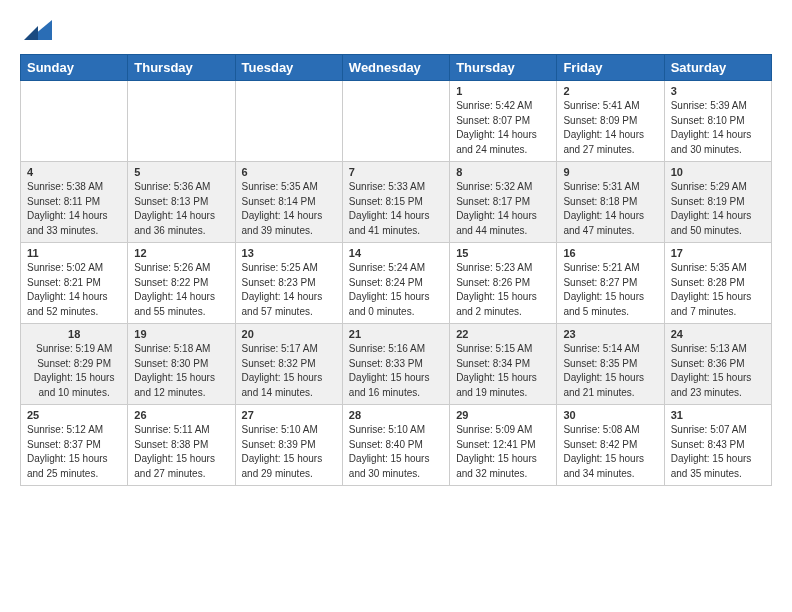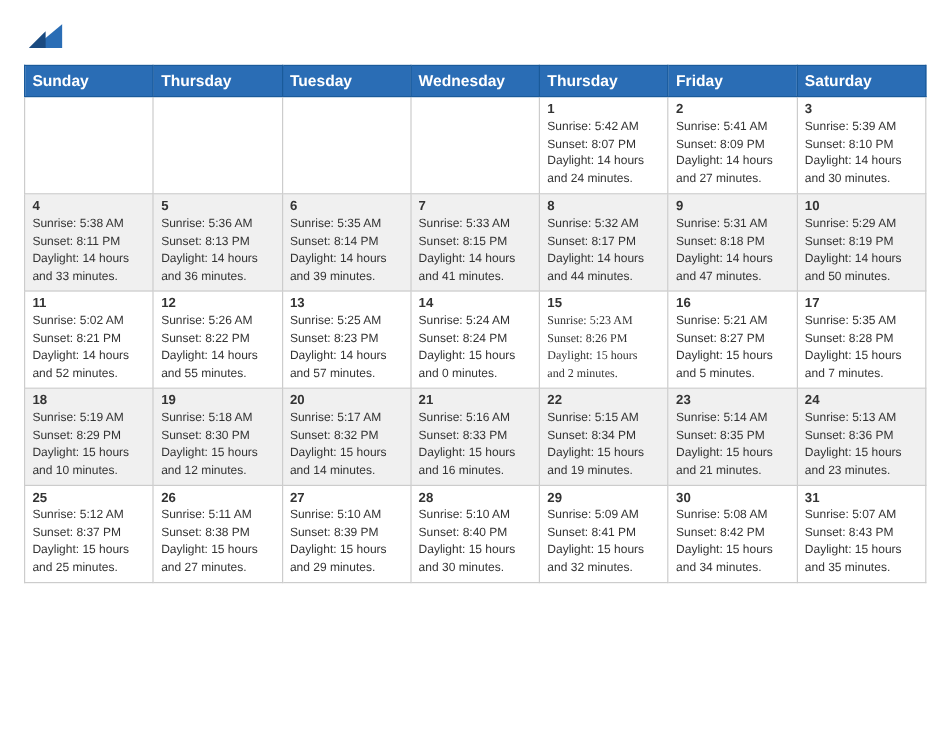--- a/index.html
+++ b/index.html
@@ -237,42 +237,42 @@
           </td>
           <td style="background: rgb(255, 255, 255);">
             <span class="day-num">14</span>
             <div class="day-info" style="white-space: pre-line;">Sunrise: 5:24 AM
 Sunset: 8:24 PM
 Daylight: 15 hours
 and 0 minutes.</div>
           </td>
           <td style="background: rgb(255, 255, 255);">
             <span class="day-num">15</span>
-            <div class="day-info" style="white-space: pre-line; font-family: Liberation Serif, serif;">Sunrise: 5:23 AM
+            <div class="day-info" style="white-space: pre-line;">Sunrise: 5:23 AM
 Sunset: 8:26 PM
 Daylight: 15 hours
 and 2 minutes.</div>
           </td>
           <td style="background: rgb(255, 255, 255);">
             <span class="day-num">16</span>
             <div class="day-info" style="white-space: pre-line;">Sunrise: 5:21 AM
 Sunset: 8:27 PM
 Daylight: 15 hours
 and 5 minutes.</div>
           </td>
           <td style="background: rgb(255, 255, 255);">
             <span class="day-num">17</span>
             <div class="day-info" style="white-space: pre-line;">Sunrise: 5:35 AM
 Sunset: 8:28 PM
 Daylight: 15 hours
 and 7 minutes.</div>
           </td>
         </tr>
         <tr>
-          <td style="background: rgb(240, 240, 240);">
+          <td style="background: rgb(240, 240, 240); text-align: center;">
             <span class="day-num">18</span>
             <div class="day-info" style="white-space: pre-line;">Sunrise: 5:19 AM
 Sunset: 8:29 PM
 Daylight: 15 hours
 and 10 minutes.</div>
           </td>
           <td style="background: rgb(240, 240, 240);">
             <span class="day-num">19</span>
             <div class="day-info" style="white-space: pre-line;">Sunrise: 5:18 AM
 Sunset: 8:30 PM
@@ -340,21 +340,21 @@
           <td style="background: rgb(255, 255, 255); margin-left: 33px;">
             <span class="day-num">28</span>
             <div class="day-info" style="white-space: pre-line;">Sunrise: 5:10 AM
 Sunset: 8:40 PM
 Daylight: 15 hours
 and 30 minutes.</div>
           </td>
           <td style="background: rgb(255, 255, 255);">
             <span class="day-num">29</span>
             <div class="day-info" style="white-space: pre-line;">Sunrise: 5:09 AM
-Sunset: 8:41 PM
+Sunset: 12:41 PM
 Daylight: 15 hours
 and 32 minutes.</div>
           </td>
           <td style="background: rgb(255, 255, 255);">
             <span class="day-num">30</span>
             <div class="day-info" style="white-space: pre-line;">Sunrise: 5:08 AM
 Sunset: 8:42 PM
 Daylight: 15 hours
 and 34 minutes.</div>
           </td>

